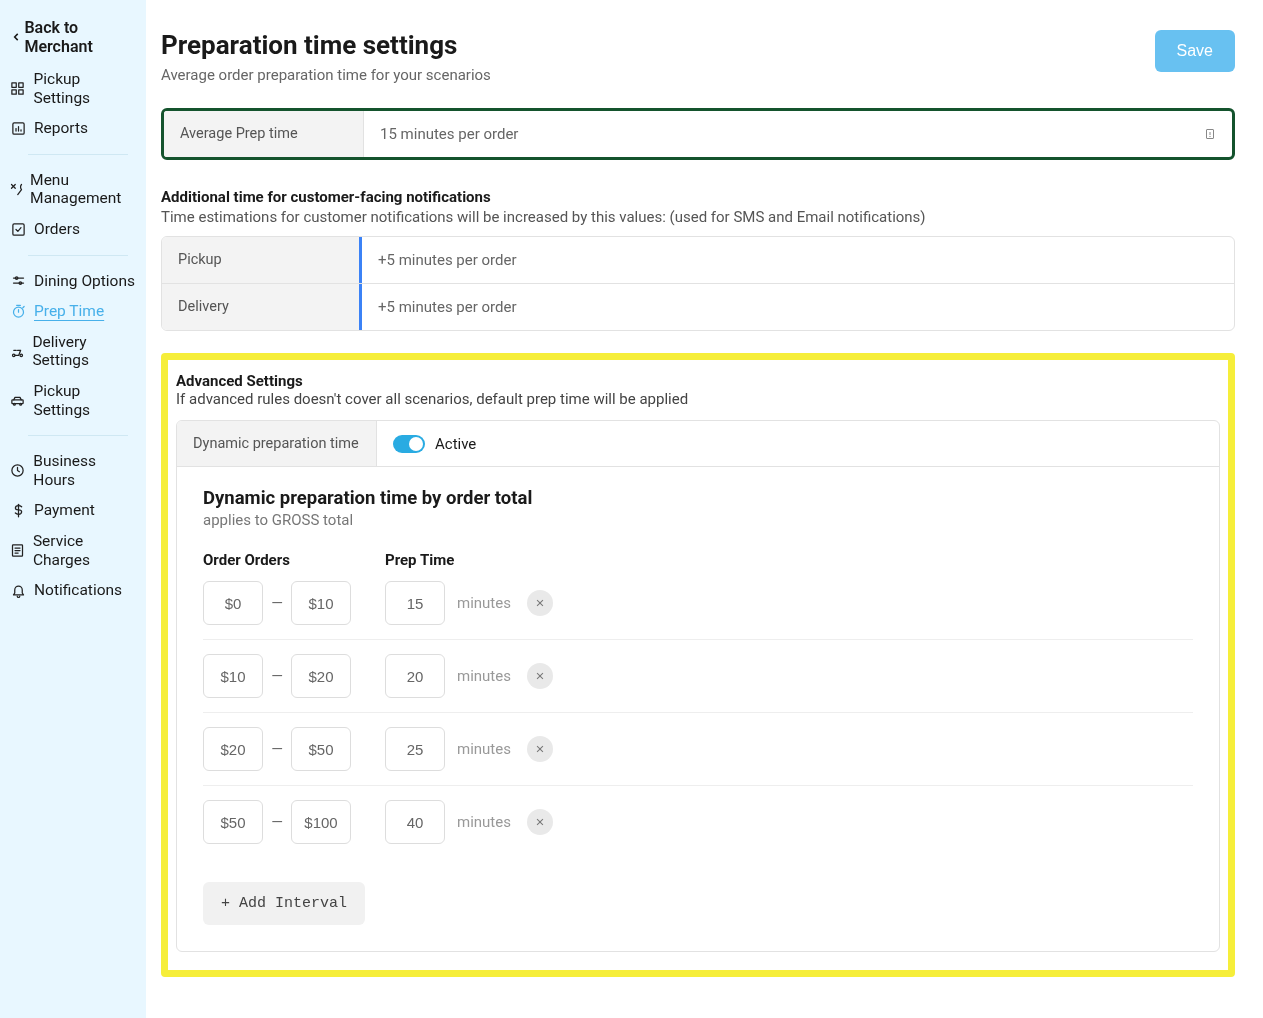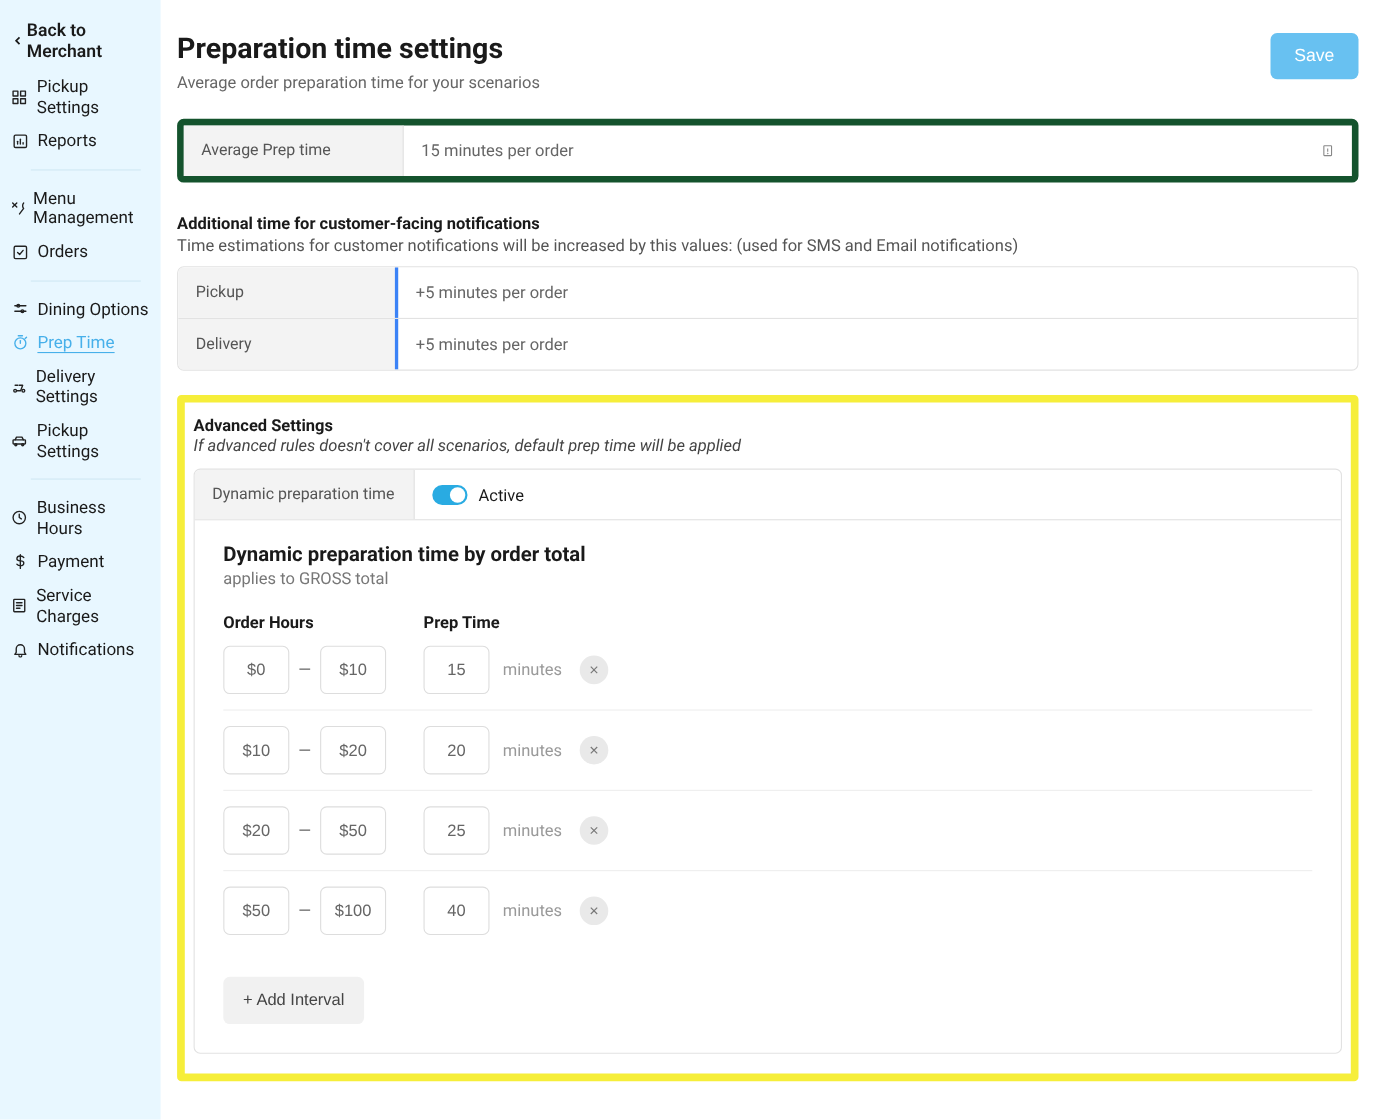--- a/index.html
+++ b/index.html
@@ -12,54 +12,54 @@
 .nav-item { display: flex; align-items: center; padding: 6px 8px; font-size: 15.5px; cursor: pointer; color: #1a1a1a; line-height: 1.2; }
 .nav-item .nav-icon { width: 20px; display: inline-flex; justify-content: center; margin-right: 6px; color: #222; }
 .nav-item.active { color: #47b0ea; }
 .nav-item.active .nav-icon { color: #47b0ea; }
 .nav-item.active .nav-label { text-decoration: underline; text-underline-offset: 4px; }
 .main { flex: 1; padding: 30px 28px 30px 15px; }
 .page-header { display: flex; justify-content: space-between; align-items: flex-start; margin-bottom: 14px; gap: 43px; }
 .page-title { font-size: 26px; font-weight: 700; margin-bottom: 6px; }
 .page-sub { color: #666; font-size: 15px; }
 .save-btn { background: #68c1f1; color: #fff; border: none; border-radius: 6px; padding: 12px 22px; font-size: 16px; font-weight: 500; cursor: pointer; }
-.panel-row { display: flex; border: 6px solid #14532d; border-radius: 6px; overflow: hidden; margin-bottom: 6px; margin-top: 24px; }
+.panel-row { display: flex; border: 3px solid #14532d; border-radius: 6px; overflow: hidden; margin-bottom: 6px; margin-top: 24px; }
 .panel-row .label-cell { width: 200px; background: #f3f3f3; padding: 14px 16px; color: #555; border-right: 1px solid #e2e2e2; font-size: 14.5px; }
 .panel-row .value-cell { flex: 1; padding: 14px 16px; color: #666; display: flex; align-items: center; justify-content: space-between; }
 .section-heading { font-weight: 700; font-size: 15px; margin-top: 28px; margin-bottom: 2px; }
 .section-sub { color: #555; font-size: 15px; margin-bottom: 10px; }
 .table-like { border: 1px solid #e2e2e2; border-radius: 6px; overflow: hidden; }
 .table-like .trow { display: flex; border-bottom: 1px solid #e2e2e2; }
 .table-like .trow:last-child { border-bottom: none; }
 .table-like .label-cell { width: 200px; background: #f3f3f3; padding: 14px 16px; color: #555; border-right: 3px solid #3b82f6; font-size: 14.5px; }
 .table-like .value-cell { flex: 1; padding: 14px 16px; color: #666; }
 .highlight-box { border: 7px solid #f6ee3a; border-radius: 4px; margin-top: 22px; padding: 12px 8px 18px 8px; }
 .adv-section { font-weight: 700; font-size: 15px; }
-.adv-sub { color: #444; font-size: 15px; margin-bottom: 12px; font-style: italic; }
+.adv-sub { color: #444; font-size: 15px; margin-bottom: 12px; }
 .dyn-panel { border: 1px solid #e2e2e2; border-radius: 6px; overflow: hidden; }
 .dyn-header { display: flex; align-items: center; border-bottom: 1px solid #e2e2e2; }
 .dyn-header .label-cell { width: 200px; background: #f3f3f3; padding: 14px 16px; color: #555; border-right: 1px solid #e2e2e2; font-size: 14.5px; }
 .dyn-header .toggle-cell { display: flex; align-items: center; gap: 10px; padding: 10px 16px; }
 .toggle { width: 32px; height: 18px; background: #29abe2; border-radius: 9px; position: relative; cursor: pointer; }
 .toggle::after { content: ""; position: absolute; right: 2px; top: 2px; width: 14px; height: 14px; background: #fff; border-radius: 50%; }
 .dyn-body { padding: 20px 26px 26px 26px; }
 .dyn-title { font-size: 18.5px; font-weight: 700; margin-bottom: 2px; }
 .dyn-sub { color: #777; font-size: 15px; margin-bottom: 22px; }
 .interval-headers { display: flex; font-weight: 700; font-size: 15px; margin-bottom: 12px; }
 .interval-headers .h1 { width: 182px; }
 .interval-headers .h2 { }
 .interval-row { display: flex; align-items: center; padding: 14px 0; border-bottom: 1px solid #eee; }
 .interval-row:first-of-type { padding-top: 0; }
 .interval-row:last-of-type { border-bottom: none; }
 .mini-input { width: 60px; height: 44px; border: 1px solid #ddd; border-radius: 6px; text-align: center; color: #666; font-size: 15px; }
 .dash { width: 28px; text-align: center; color: #666; }
 .spacer { width: 34px; }
 .minutes-label { color: #999; margin-left: 12px; font-size: 15px; }
 .del-btn { width: 26px; height: 26px; border-radius: 50%; background: #e9e9e9; display: inline-flex; align-items: center; justify-content: center; margin-left: 16px; cursor: pointer; color: #777; font-size: 13px; }
-.add-btn { margin-top: 24px; background: #f1f1f1; border: none; border-radius: 6px; padding: 13px 18px; color: #444; font-size: 15px; cursor: pointer; }
+.add-btn { margin-top: 24px; background: #f1f1f1; border: none; border-radius: 6px; padding: 13px 18px; color: #444; font-size: 15px; cursor: pointer; font-family: Liberation Mono, monospace; }
 .side-icon { width: 12px; height: 12px; color: #888; }
 </style>
 </head>
 <body>
 
 <div class="layout">
   <nav class="sidebar">
     <div class="back">
       <svg width="14" height="14" viewBox="0 0 24 24" fill="none" stroke="currentColor" stroke-width="3">
           <polyline points="15 18 9 12 15 6"></polyline>
@@ -241,21 +241,21 @@
           <div class="toggle-cell">
             <div class="toggle"></div>
             <span>Active</span>
           </div>
         </div>
         <div class="dyn-body">
           <div class="dyn-title">Dynamic preparation time by order total</div>
           <div class="dyn-sub">applies to GROSS total</div>
 
           <div class="interval-headers">
-            <div class="h1">Order Hours</div>
+            <div class="h1">Order Orders</div>
             <div class="h2">Prep Time</div>
           </div>
 
           <div id="intervals">
               <div class="interval-row">
                 <input class="mini-input" value="$0" style="">
                 <span class="dash">—</span>
                 <input class="mini-input" value="$10" style="">
                 <span class="spacer"></span>
                 <input class="mini-input" value="15" style="">

